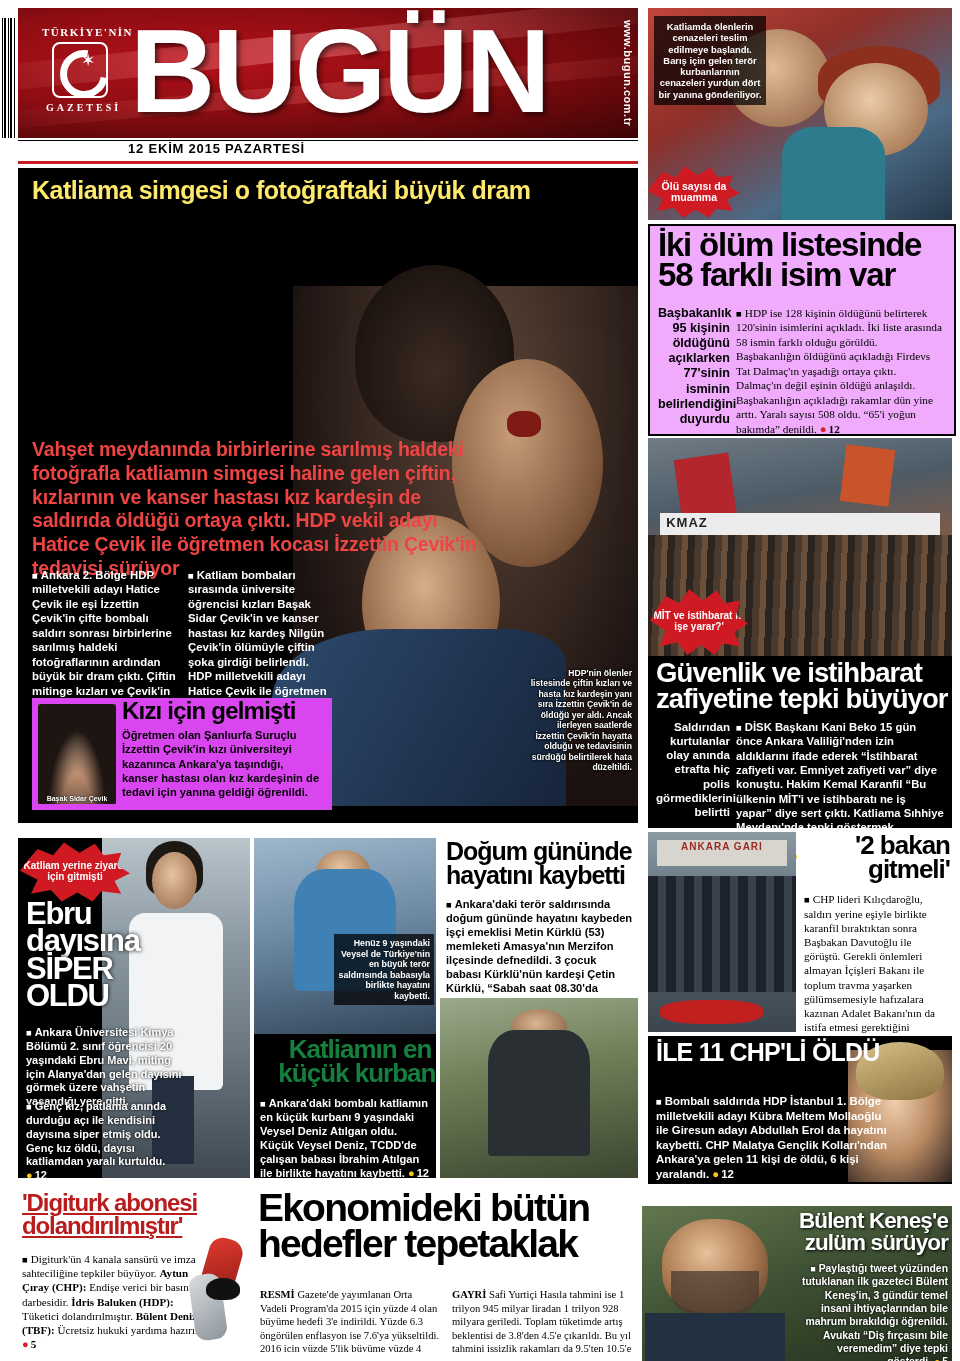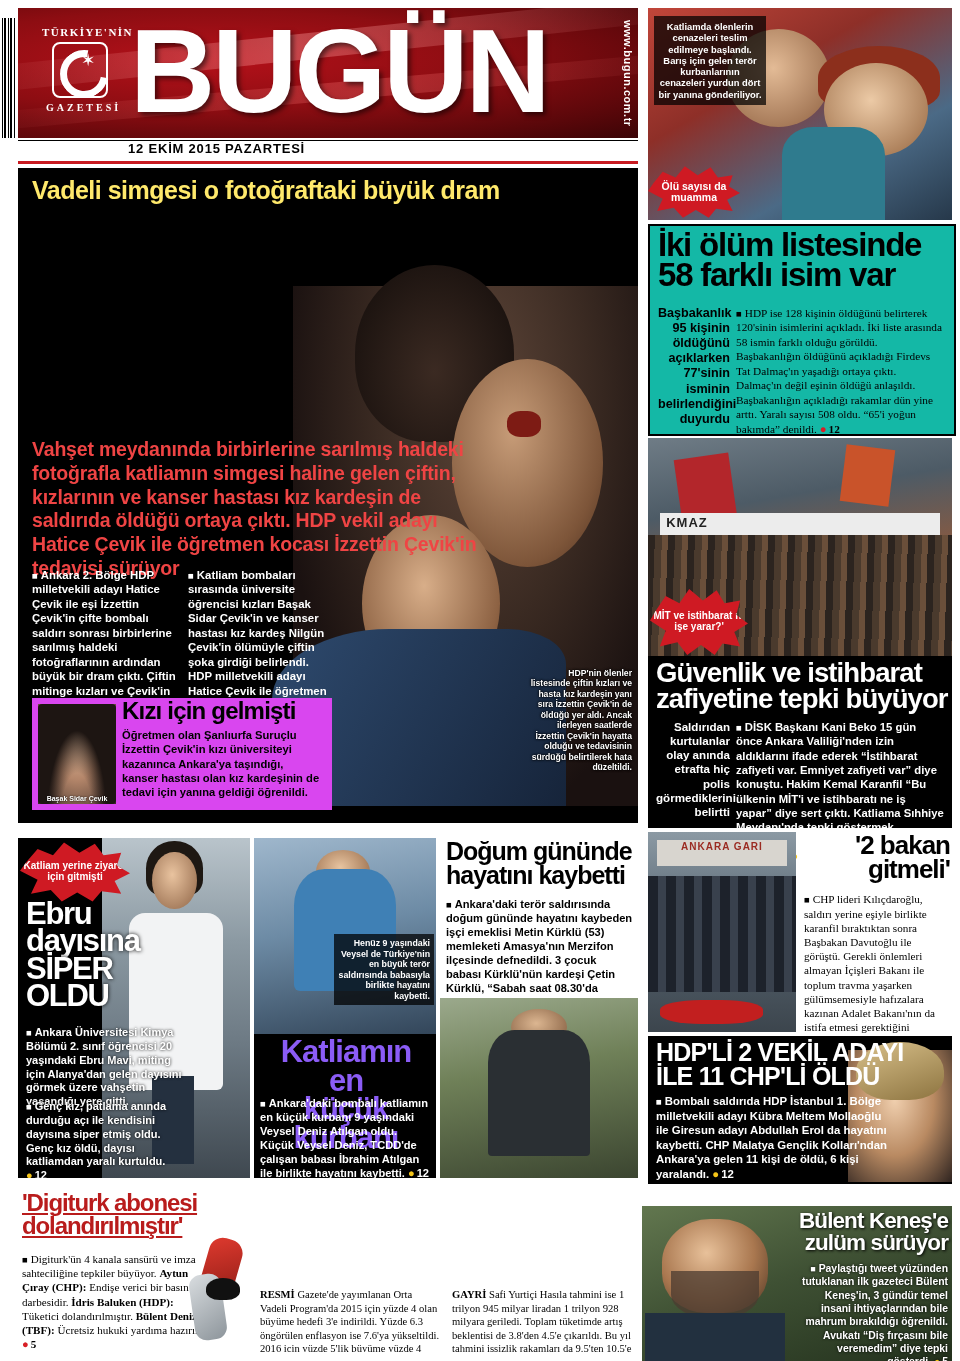--- a/index.html
+++ b/index.html
@@ -87,21 +87,21 @@
   #r-photo1 .hair2{position:absolute;left:56%;top:18%;width:40%;height:30%;border-radius:50% 50% 30% 30%;background:#8c2f1c;}
   #r-photo1 .blue{position:absolute;left:44%;top:56%;width:34%;height:44%;background:#2f7b8e;border-radius:30% 30% 0 0;}
   #r-cap1{left:654px;top:16px;width:104px;background:rgba(0,0,0,.72);color:#fff;font-size:9.4px;
     font-weight:bold;line-height:1.2;text-align:center;padding:5px 4px;}
   #r-splat1{left:648px;top:164px;width:92px;height:56px;}
   .splat{position:absolute;background:#cf1a23;
     clip-path:polygon(6% 34%,16% 14%,30% 24%,40% 4%,54% 20%,68% 6%,76% 24%,92% 20%,88% 40%,100% 52%,86% 64%,92% 84%,74% 80%,66% 96%,52% 82%,38% 96%,28% 78%,10% 84%,16% 62%,0% 48%);}
   #r-splat1 .t{position:absolute;inset:0;display:flex;align-items:center;justify-content:center;
     color:#fff;font-size:10.5px;font-weight:bold;text-align:center;line-height:1.05;}
 
-  #r-art1{left:648px;top:224px;width:304px;height:208px;background:#14b8a6;border:2px solid #000;}
+  #r-art1{left:648px;top:224px;width:304px;height:208px;background:#f0abfc;border:2px solid #000;}
   #r-art1-hl{position:absolute;left:8px;top:4px;width:288px;font-size:33px;font-weight:bold;
     line-height:.92;letter-spacing:-1.2px;}
   #r-art1-spot{position:absolute;left:8px;top:80px;width:72px;font-size:12.6px;font-weight:bold;
     line-height:1.2;text-align:right;}
   #r-art1-body{position:absolute;left:86px;top:80px;width:208px;font-size:11.3px;line-height:1.28;
     font-family:"Liberation Serif",serif;}
 
   #r-photo2{left:648px;top:438px;width:304px;height:220px;overflow:hidden;
     background:linear-gradient(170deg,#6f7c86 0%,#4d5b66 30%,#8d5a3e 62%,#3a2b22 100%);}
   #r-photo2 .crowd{position:absolute;left:0;top:44%;width:100%;height:56%;
@@ -163,21 +163,21 @@
   #m-left-b2{position:absolute;left:8px;top:262px;width:160px;color:#fff;font-size:11px;line-height:1.26;font-weight:bold;text-shadow:0 0 3px #000;}
 
   #m-mid{left:254px;top:838px;width:182px;height:340px;background:#000;overflow:hidden;}
   #m-mid-photo{position:absolute;left:0;top:0;width:182px;height:196px;
     background:linear-gradient(170deg,#9fb7cc 0%,#6d8ba5 45%,#33465a 100%);}
   #m-mid-photo .boy{position:absolute;left:22%;top:16%;width:56%;height:62%;background:#3f80b5;border-radius:30% 30% 6px 6px;}
   #m-mid-photo .bhead{position:absolute;left:34%;top:6%;width:30%;height:22%;border-radius:50%;
     background:radial-gradient(ellipse at 45% 40%,#e8c4a0,#8c5f3e);}
   #m-mid-cap{position:absolute;right:2px;top:96px;width:92px;background:rgba(0,0,0,.74);color:#fff;
     font-size:8.8px;font-weight:bold;line-height:1.2;text-align:right;padding:4px;}
-  #m-mid-hl{position:absolute;left:6px;top:200px;width:172px;color:#8b5cf6;font-size:31px;font-weight:bold;
+  #m-mid-hl{position:absolute;left:20px;top:200px;width:172px;color:#15803d;font-size:26px;font-weight:bold;
     line-height:.92;letter-spacing:-1px;text-align:center;}
   #m-mid-body{position:absolute;left:6px;top:258px;width:172px;color:#fff;font-size:11.1px;line-height:1.27;font-weight:bold;}
 
   #m-right{left:440px;top:838px;width:198px;height:340px;background:#fff;overflow:hidden;}
   #m-right-hl{position:absolute;left:6px;top:2px;width:188px;font-size:25px;font-weight:bold;
     line-height:.95;letter-spacing:-1px;}
   #m-right-body{position:absolute;left:6px;top:60px;width:188px;font-size:11.1px;line-height:1.26;font-weight:bold;}
   #m-right-photo{position:absolute;left:0;top:160px;width:198px;height:180px;
     background:linear-gradient(170deg,#9ba98c 0%,#6f8058 40%,#3b4530 100%);}
   #m-right-photo .man{position:absolute;left:24%;top:18%;width:52%;height:70%;background:#2a2f33;border-radius:26% 26% 4px 4px;}
@@ -244,21 +244,21 @@
   <div class="abs" id="price-text">Fiyatı: 75 Kuruş</div>
 
   <div class="abs" id="main-story">
     <div class="abs" id="photo-main">
       <div class="hair"></div>
       <div class="face1"></div>
       <div class="face2"></div>
       <div class="blood"></div>
       <div class="shirt"></div>
     </div>
-    <div class="abs" id="kicker">Vadeli simgesi o fotoğraftaki büyük dram</div>
+    <div class="abs" id="kicker">Katliama simgesi o fotoğraftaki büyük dram</div>
     <div class="abs" id="main-hl">
     </div>
     <div class="abs" id="lead">Vahşet meydanında birbirlerine sarılmış haldeki fotoğrafla katliamın simgesi haline gelen çiftin, kızlarının ve kanser hastası kız kardeşin de saldırıda öldüğü ortaya çıktı. HDP vekil adayı Hatice Çevik ile öğretmen kocası İzzettin Çevik'in tedavisi sürüyor</div>
     <div class="main-col" id="main-col1">
       <span class="bullet-sq"></span><span>Ankara 2. Bölge HDP milletvekili adayı Hatice Çevik ile eşi İzzettin Çevik'in çifte bombalı saldırı sonrası birbirlerine sarılmış haldeki fotoğraflarının ardından büyük bir dram çıktı. Çiftin mitinge kızları ve Çevik'in kanser olan kız kardeşiyle katılmak istediği anlaşıldı.</span>
     </div>
     <div class="main-col" id="main-col2">
       <span class="bullet-sq"></span><span>Katliam bombaları sırasında üniversite öğrencisi kızları Başak Sidar Çevik'in ve kanser hastası kız kardeş Nilgün Çevik'in ölümüyle çiftin şoka girdiği belirlendi. HDP milletvekili adayı Hatice Çevik ile öğretmen eşi yaralı kurtulduklarına sevinemedi.</span>
       <span class="dot-y pg">12-13</span>
     </div>
@@ -337,21 +337,20 @@
       <span class="bullet-sq"></span><span>CHP lideri Kılıçdaroğlu, saldırı yerine eşiyle birlikte karanfil bıraktıktan sonra Başbakan Davutoğlu ile görüştü. Gerekli önlemleri almayan İçişleri Bakanı ile toplum travma yaşarken gülümsemesiyle hafızalara kazınan Adalet Bakanı'nın da istifa etmesi gerektiğini Davutoğlu'na ilettiğini söyledi. “Gerekirse azledilmeliler” dedi.</span>
       <span class="dot-r pg">14</span>
     </div>
   </div>
 
   <div class="abs" id="r-art4">
     <div id="r-art4-photo">
       <div class="hairb"></div>
     </div>
     <div id="r-art4-hl">
-      <div>HDP'Lİ 2 VEKİL ADAYI</div>
       <div>İLE 11 CHP'Lİ ÖLDÜ</div>
     </div>
     <div id="r-art4-body">
       <span class="bullet-sq"></span><span>Bombalı saldırıda HDP İstanbul 1. Bölge milletvekili adayı Kübra Meltem Mollaoğlu ile Giresun adayı Abdullah Erol da hayatını kaybetti. CHP Malatya Gençlik Kolları'ndan Ankara'ya gelen 11 kişi de öldü, 6 kişi yaralandı.</span>
       <span class="dot-y pg">12</span>
     </div>
   </div>
 
   <div class="abs" id="m-left">
     <div id="m-left-photo">
@@ -419,20 +418,24 @@
       <span class="dot-r pg">5</span>
     </div>
     <div id="b-left-remote">
       <div class="r1"></div>
       <div class="r2"></div>
       <div class="bow"></div>
     </div>
   </div>
 
   <div class="abs" id="b-mid">
+    <div id="b-mid-hl">
+      <div>Ekonomideki bütün</div>
+      <div>hedefler tepetaklak</div>
+    </div>
     <div id="b-mid-c1">
       <b>RESMİ</b><span> Gazete'de yayımlanan Orta Vadeli Program'da 2015 için yüzde 4 olan büyüme hedefi 3'e indirildi. Yüzde 6.3 öngörülen enflasyon ise 7.6'ya yükseltildi. 2016 için yüzde 5'lik büyüme yüzde 4 olarak revize edildi.</span>
     </div>
     <div id="b-mid-c2">
       <b>GAYRİ</b><span> Safi Yurtiçi Hasıla tahmini ise 1 trilyon 945 milyar liradan 1 trilyon 928 milyara geriledi. Toplam tüketimde artış beklentisi de 3.8'den 4.5'e çıkarıldı. Bu yıl tahmini işsizlik rakamları da 9.5'ten 10.5'e yükseltildi.</span>
       
     </div>
   </div>
 
   <div class="abs" id="b-right">

